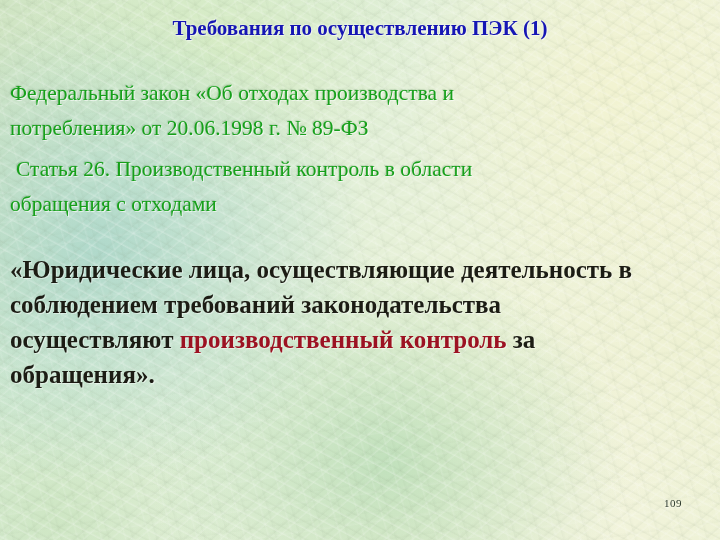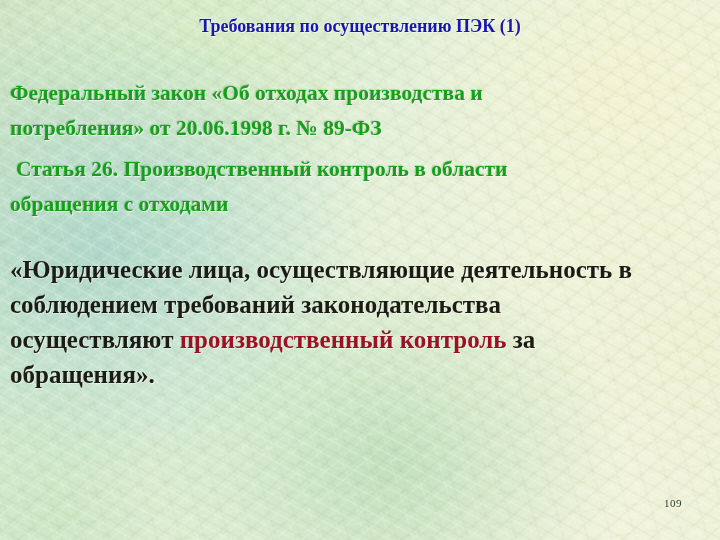--- a/index.html
+++ b/index.html
@@ -61,36 +61,36 @@
     inset: 0;
   }
 
   
   .slide-title {
     position: absolute;
     top: 16px;
     left: 0;
     width: 720px;
     text-align: center;
-    font-size: 18px;
+    font-size: 21px;
     font-weight: bold;
     line-height: 1.18;
     color: #1616b4;
     text-shadow: 1px 1px 0 rgba(255,255,255,0.55), -1px -1px 0 rgba(255,255,255,0.28);
     white-space: nowrap;
   }
 
   
   .law-block {
     position: absolute;
     left: 10px;
     width: 690px;
     color: #16a01a;
     font-size: 21.5px;
-    font-weight: bold;
+    font-weight: normal;
     line-height: 35px;
     text-shadow: 1px 1px 0 rgba(255,255,255,0.60), -1px -1px 1px rgba(40,110,40,0.22);
   }
 
   #law-reference { top: 76px; }
   #article-heading { top: 152px; }
 
   .law-line { white-space: nowrap; }
   .law-line.indent { padding-left: 6px; }
 

